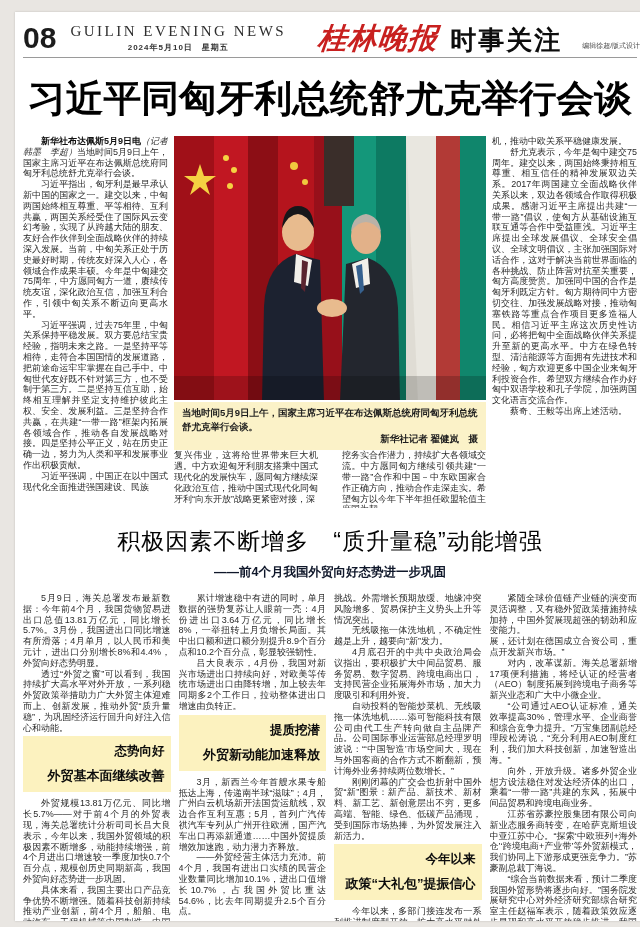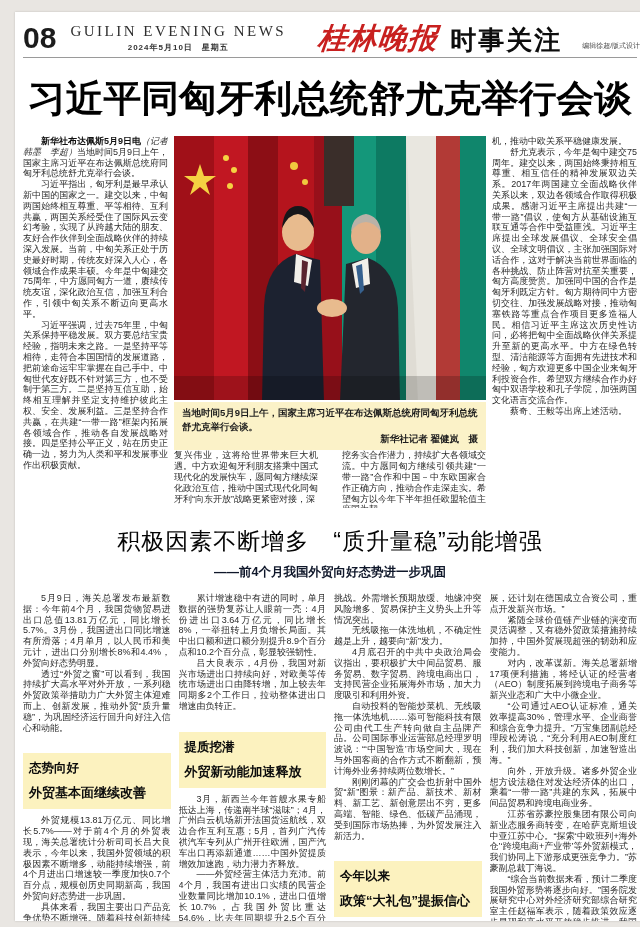--- a/index.html
+++ b/index.html
@@ -33,21 +33,21 @@
   .cap-l1 { font-size:9.5px; font-weight:700; line-height:1.45; color:#1d1d1d; }
   .cap-l2 { font-size:9.5px; font-weight:700; text-align:right; color:#1d1d1d; }
   .belowrow { display:flex; gap:24px; height:58px; overflow:hidden; }
   .bcol { width:152px; overflow:hidden; }
 
   
   .headline2 { font-size:23px; font-weight:400; color:#050505; text-align:center; margin-top:18px; letter-spacing:1px; white-space:nowrap; }
   .subtitle { font-size:12.5px; font-weight:700; color:#0f172a; text-align:center; margin-top:7px; }
   .a2row { display:flex; gap:8px; height:352px; overflow:hidden; margin-top:12px; }
   .col2w { width:150px; overflow:hidden; }
-  .subhead { background:#fcf2bf; padding:7px 6px 7px 6px; margin:20px 0 6px 0; }
+  .subhead { background:#fcf2bf; padding:7px 6px 7px 6px; margin:3px 0 6px 0;text-align:right; }
   .sh1 { font-size:12.5px; font-weight:900; color:#0c0c0c; }
   .sh2 { font-size:13px; font-weight:900; color:#0c0c0c; margin-top:7px; white-space:nowrap; }
 </style>
 </head>
 <body>
 
 <div class="sheet">
 <div class="page">
 
   <div class="hdr">
@@ -63,20 +63,21 @@
     <div class="credits">编辑徐超/版式设计杨斯诗/校对覃晓</div>
   </div>
 
   <div class="headline1">习近平同匈牙利总统舒尤克举行会谈</div>
 
   <div class="a1row">
     <div class="col">
       <p class="p"><span class="lead-b">新华社布达佩斯5月9日电</span><span class="lead-i">（记者韩墨　李超）</span><span>当地时间5月9日上午，国家主席习近平在布达佩斯总统府同匈牙利总统舒尤克举行会谈。</span></p>
       <p class="p">习近平指出，匈牙利是最早承认新中国的国家之一。建交以来，中匈两国始终相互尊重、平等相待、互利共赢，两国关系经受住了国际风云变幻考验，实现了从跨越大陆的朋友、友好合作伙伴到全面战略伙伴的持续深入发展。当前，中匈关系正处于历史最好时期，传统友好深入人心，各领域合作成果丰硕。今年是中匈建交75周年，中方愿同匈方一道，赓续传统友谊，深化政治互信，加强互利合作，引领中匈关系不断迈向更高水平。</p>
       <p class="p">习近平强调，过去75年里，中匈关系保持平稳发展。双方要总结宝贵经验，指明未来之路。一是坚持平等相待，走符合本国国情的发展道路，把前途命运牢牢掌握在自己手中。中匈世代友好既不针对第三方，也不受制于第三方。二是坚持互信互助，始终相互理解并坚定支持维护彼此主权、安全、发展利益。三是坚持合作共赢，在共建“一带一路”框架内拓展各领域合作，推动各自发展战略对接。四是坚持公平正义，站在历史正确一边，努力为人类和平和发展事业作出积极贡献。</p>
+      <p class="p">习近平强调，中国正在以中国式现代化全面推进强国建设、民族</p>
     </div>
 
     <div class="mid">
       <div class="photo">
         <svg width="312" height="266" viewBox="0 0 312 266" xmlns="http://www.w3.org/2000/svg">
           <rect x="0" y="0" width="312" height="266" fill="#6e0e13"></rect>
           <g>
             <rect x="0" y="0" width="40" height="266" fill="#a01018"></rect>
             <rect x="40" y="0" width="34" height="266" fill="#c11722"></rect>
             <rect x="74" y="0" width="30" height="266" fill="#8c0e15"></rect>
@@ -173,22 +174,22 @@
       <p class="p">刚刚闭幕的广交会也折射中国外贸“新”图景：新产品、新技术、新材料、新工艺、新创意层出不穷，更多高端、智能、绿色、低碳产品涌现，受到国际市场热捧，为外贸发展注入新活力。</p>
       <div class="subhead">
         <div class="sh1">今年以来</div>
         <div class="sh2">政策“大礼包”提振信心</div>
       </div>
       <p class="p">今年以来，多部门接连发布一系列推进制度型开放、扩大高水平对外开放的新举措，涵盖民营企业、跨境贸易、金融开放等多个领域。</p>
 
     </div>
 
     <div class="col2w">
+      <p class="p">紧随全球价值链产业链的演变而灵活调整，又有稳外贸政策措施持续加持，中国外贸展现超强的韧劲和应变能力。</p>
       <p class="p nc">展，还计划在德国成立合资公司，重点开发新兴市场。”</p>
-      <p class="p">紧随全球价值链产业链的演变而灵活调整，又有稳外贸政策措施持续加持，中国外贸展现超强的韧劲和应变能力。</p>
       <p class="p">对内，改革谋新。海关总署新增17项便利措施，将经认证的经营者（AEO）制度拓展到跨境电子商务等新兴业态和广大中小微企业。</p>
       <p class="p">“公司通过AEO认证标准，通关效率提高30%，管理水平、企业商誉和综合竞争力提升。”万宝集团副总经理段松涛说，“充分利用AEO制度红利，我们加大科技创新，加速智造出海。”</p>
       <p class="p">向外，开放升级。诸多外贸企业想方设法稳住对发达经济体的出口，乘着“一带一路”共建的东风，拓展中间品贸易和跨境电商业务。</p>
       <p class="p">江苏省苏豪控股集团有限公司向新业态服务商转变，在哈萨克斯坦设中亚江苏中心。“探索‘中欧班列+海外仓’‘跨境电商+产业带’等外贸新模式，我们协同上下游形成更强竞争力。”苏豪副总裁丁海说。</p>
       <p class="p">“综合当前数据来看，预计二季度我国外贸形势将逐步向好。”国务院发展研究中心对外经济研究部综合研究室主任赵福军表示，随着政策效应逐步显现和高水平开放稳步推进，我国贸易高质量发展新动能将加快培育，外贸增长将持续焕发新活力。</p>
 
     </div>
   </div>
 
 </div>

